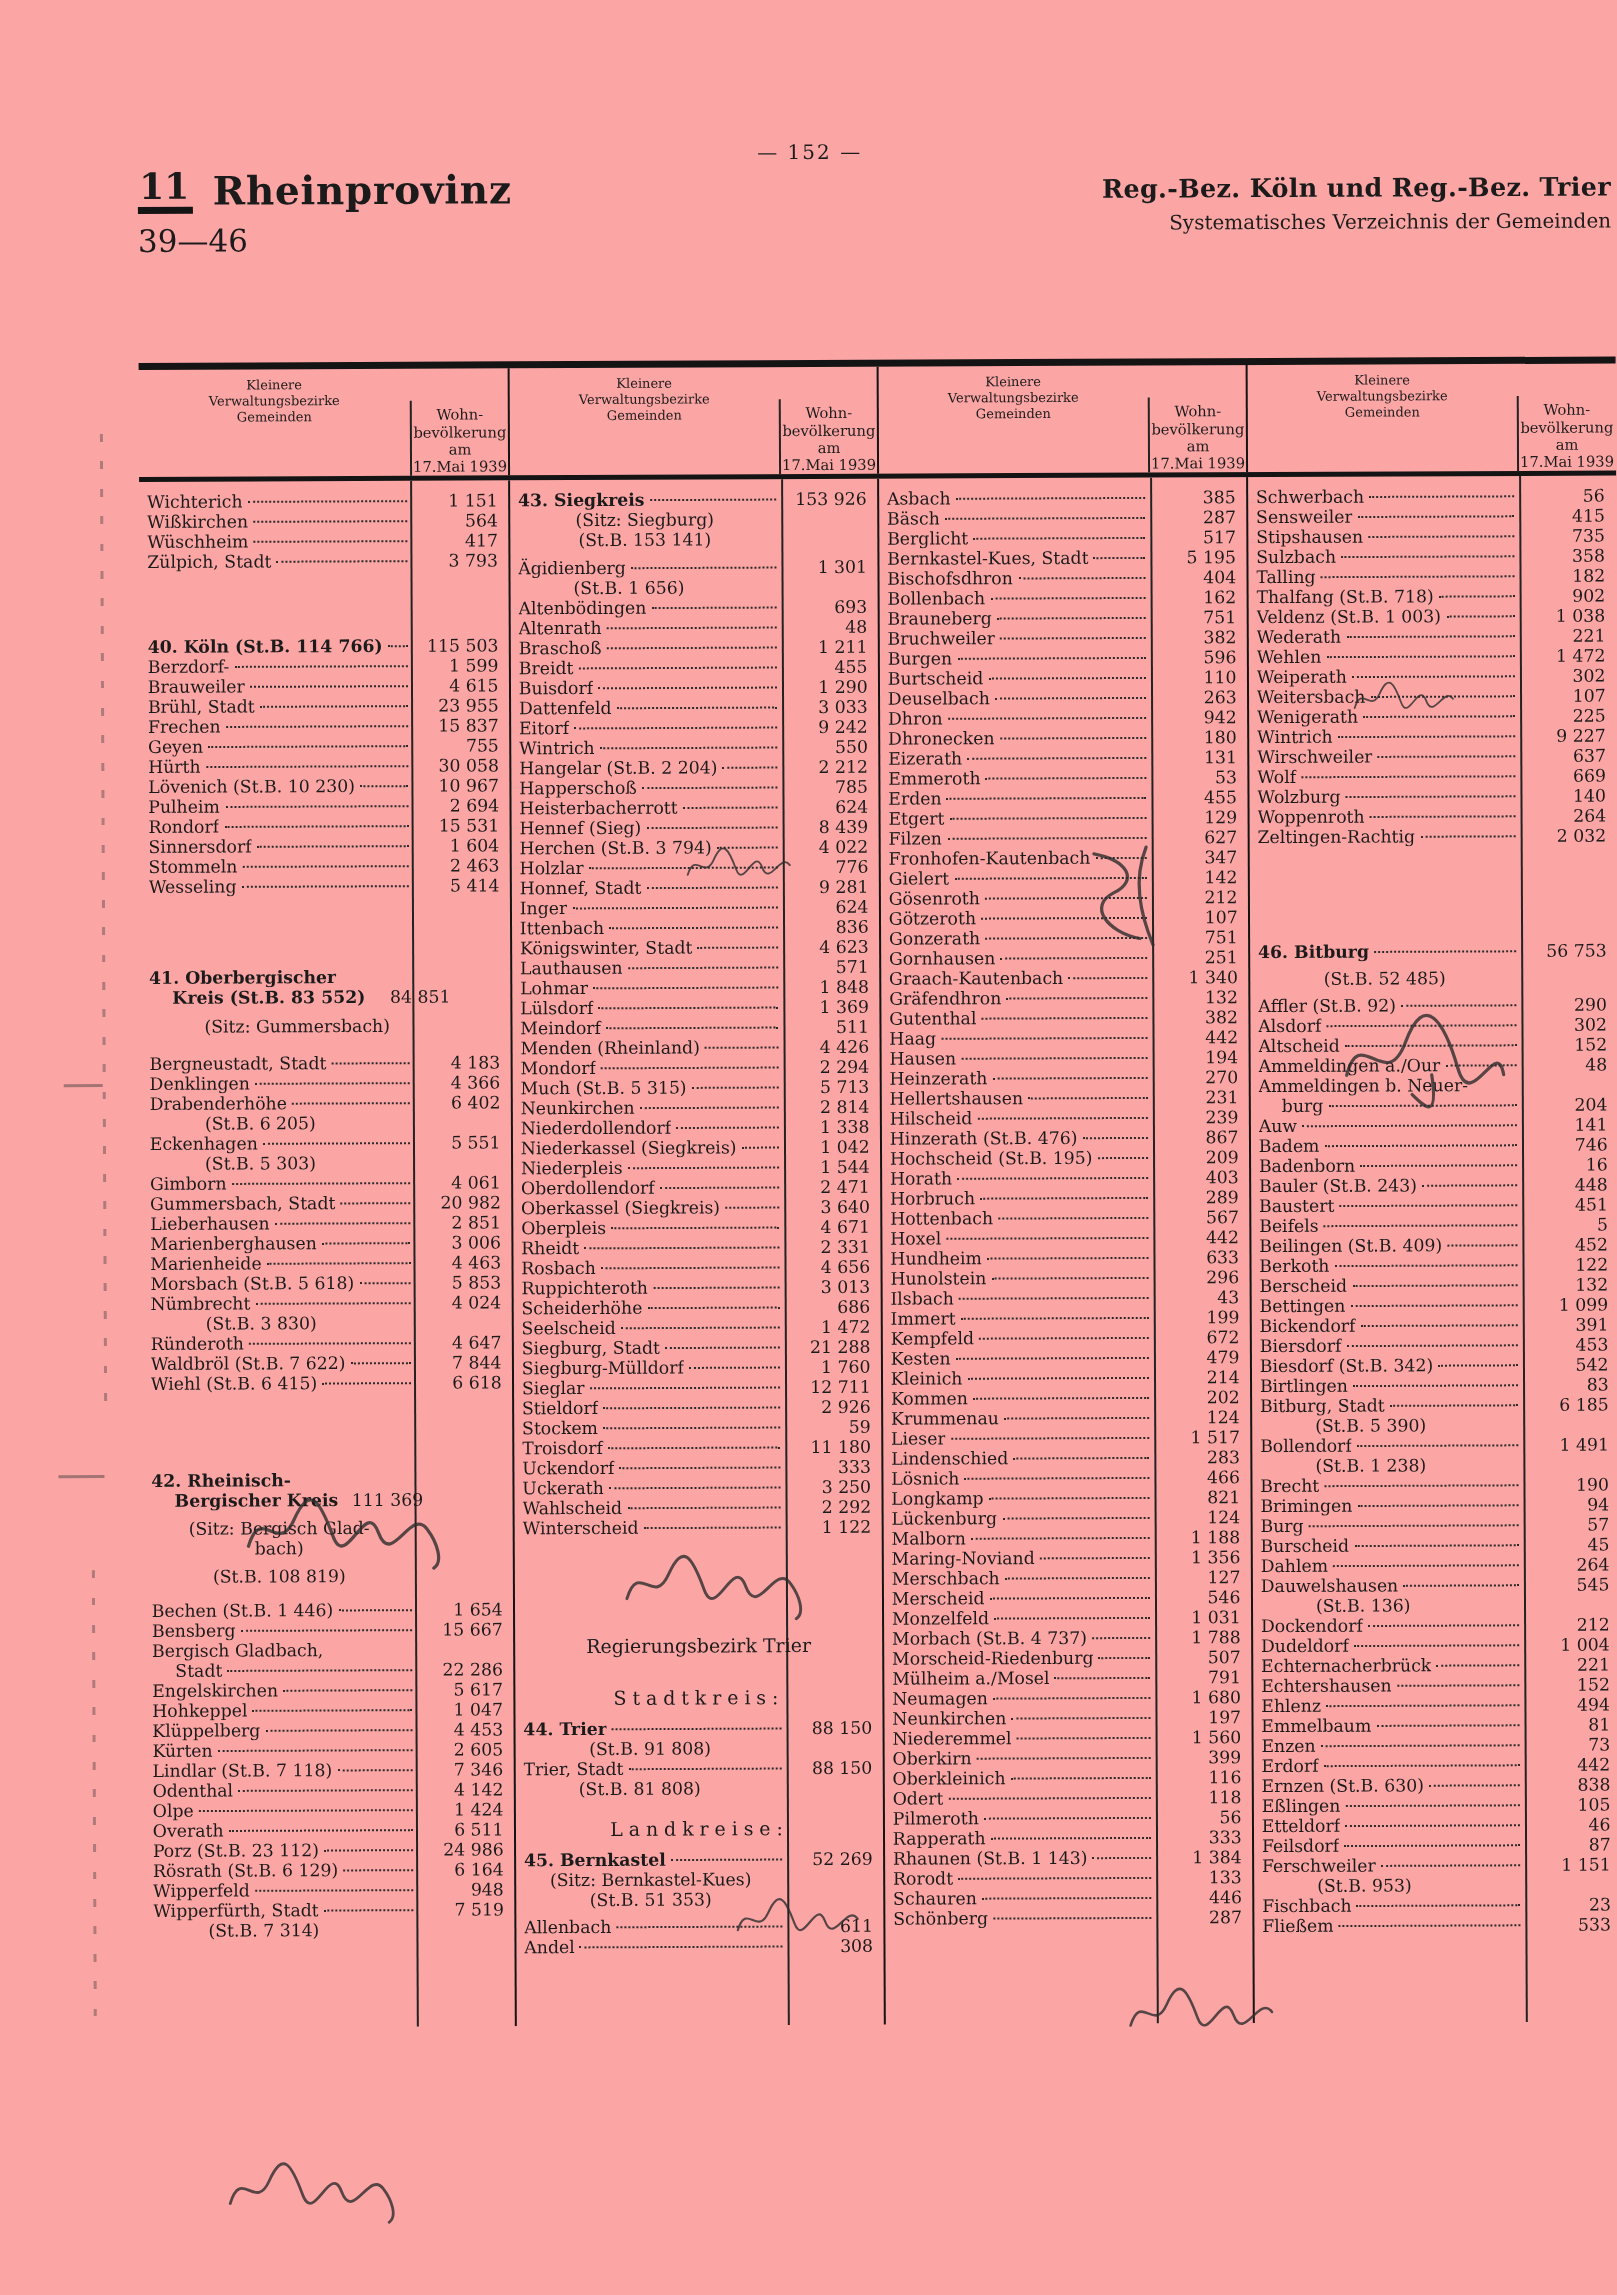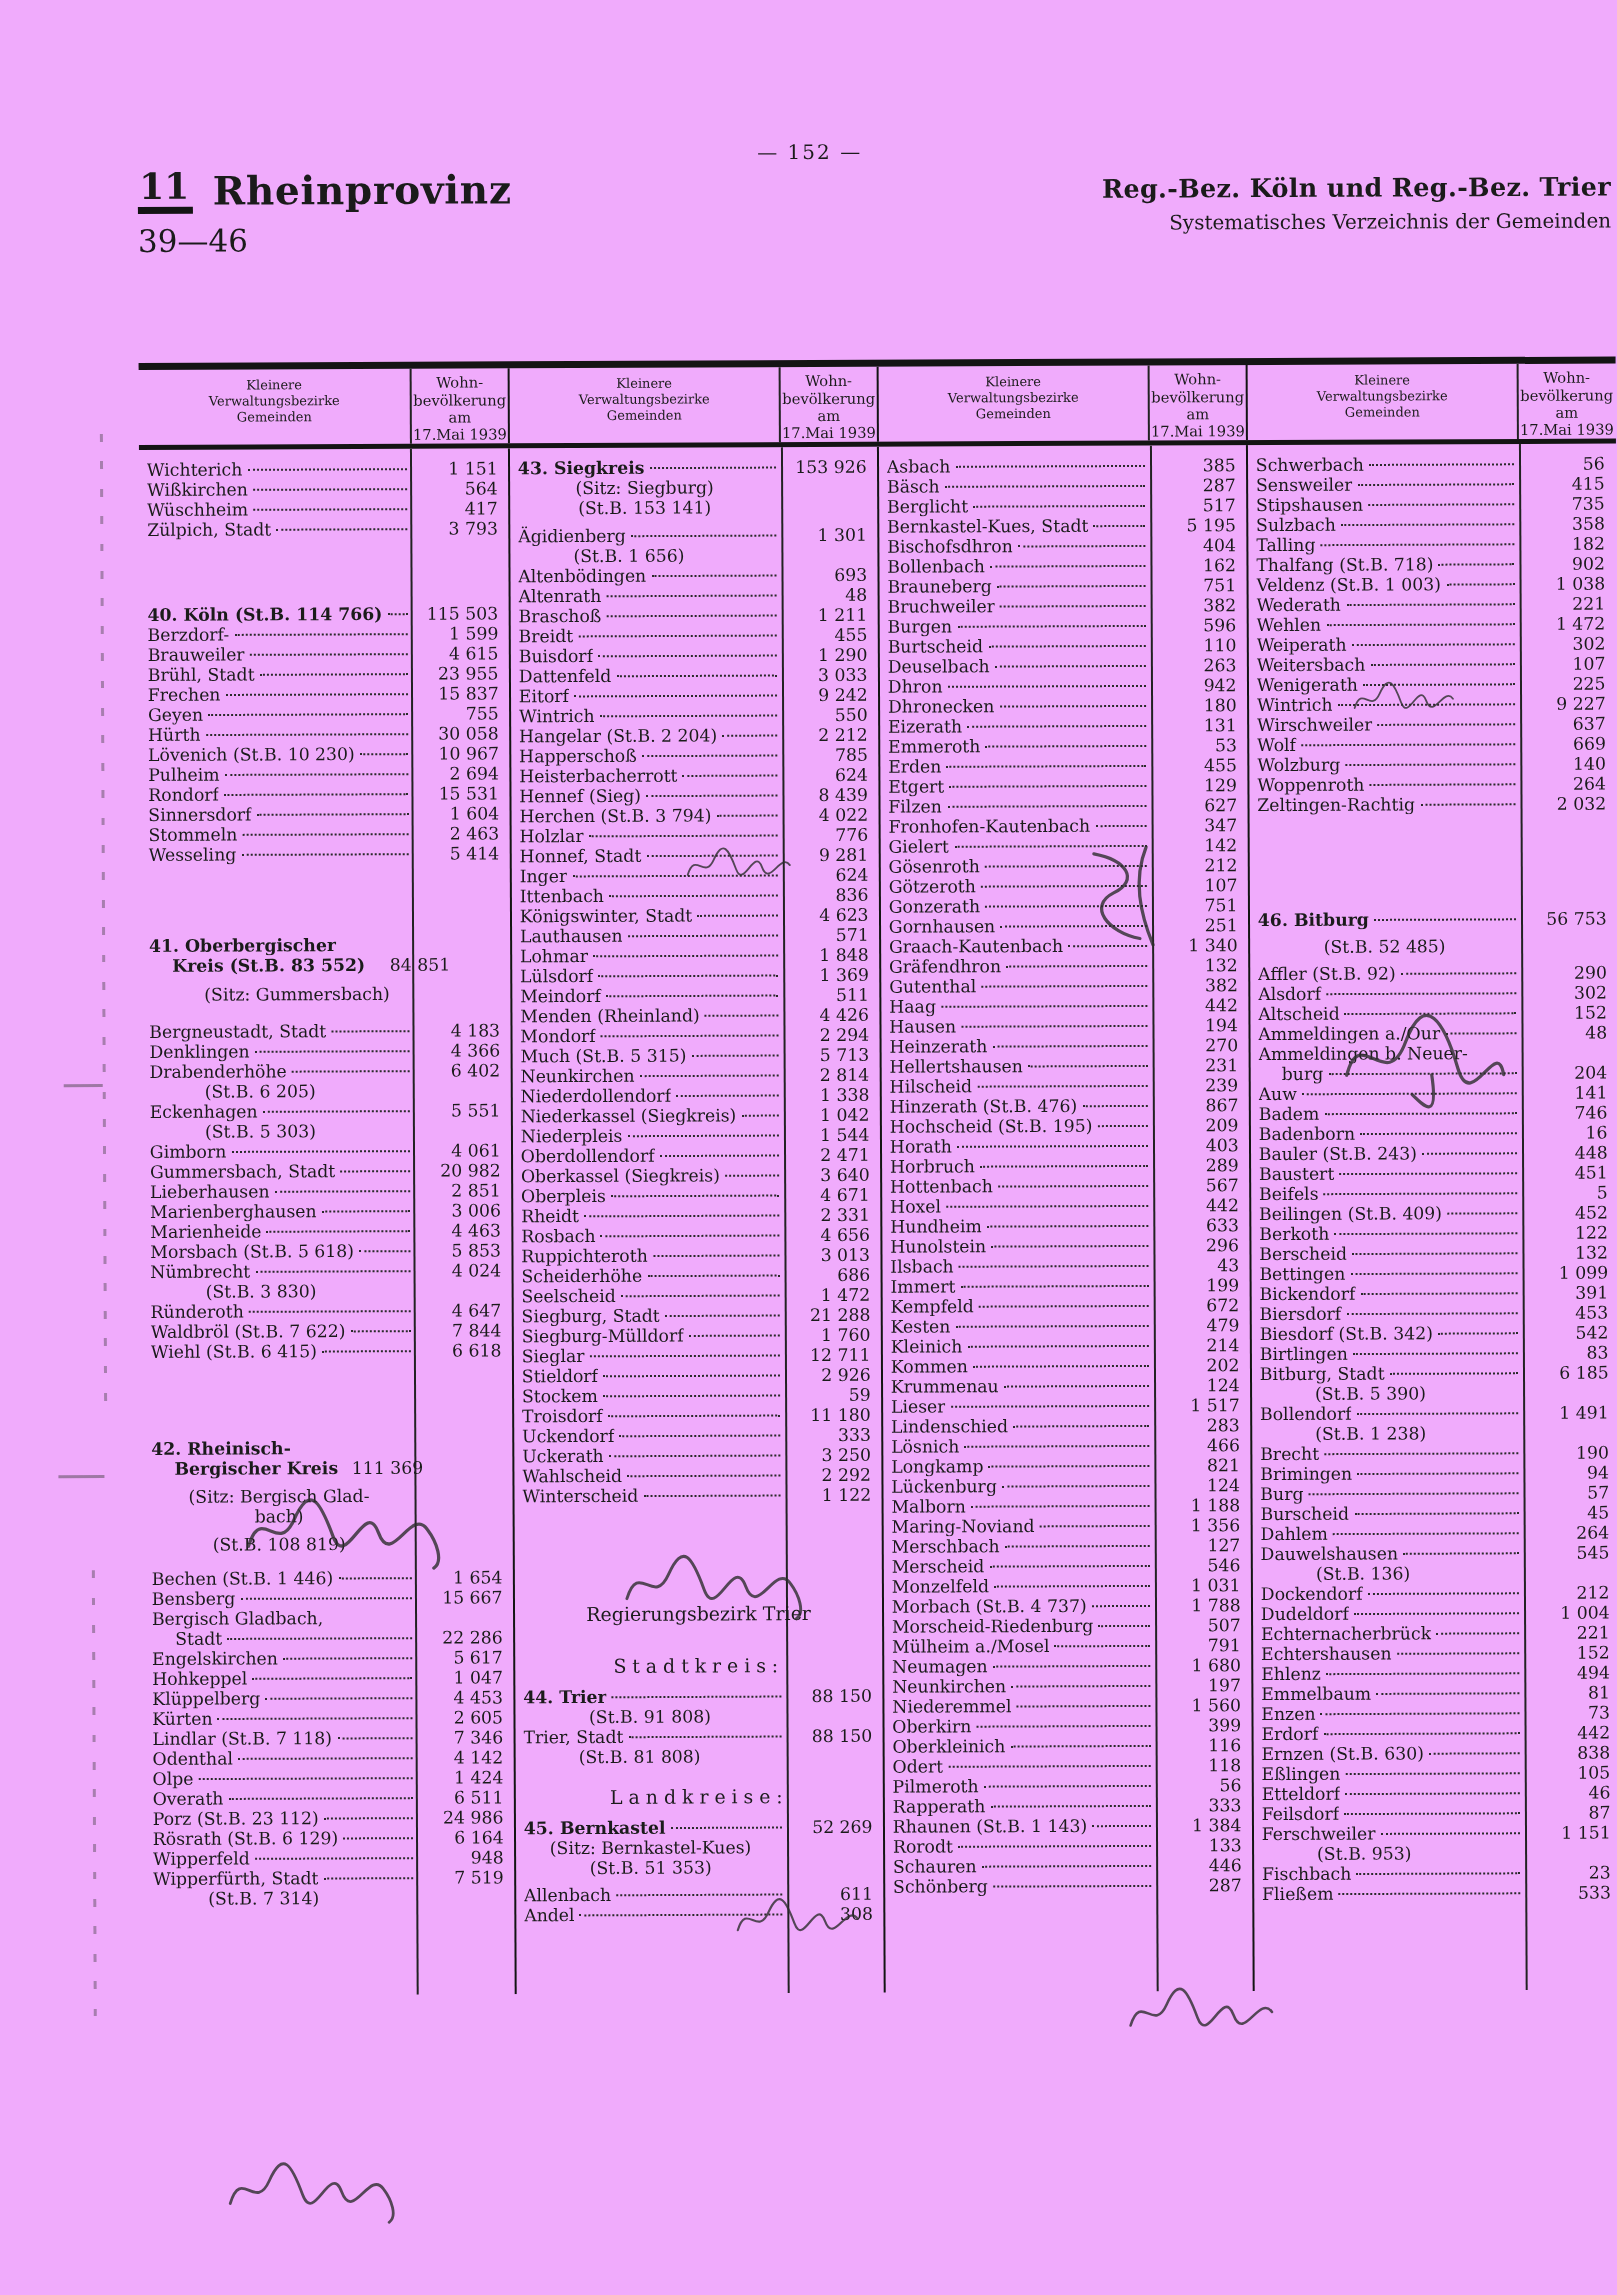--- a/index.html
+++ b/index.html
@@ -1,37 +1,37 @@
 <!DOCTYPE html>
 <html style="font-size:10.4px"><head>
 <meta charset="utf-8">
 <style>
   html,body{margin:0;padding:0;}
   body{width:1618px;height:2295px;position:relative;background:#e8e6e0;overflow:hidden;}
-  .sheet{position:absolute;inset:0;background:#f0abfc;}
+  .sheet{position:absolute;inset:0;background:#fca5a5;}
   .content{position:absolute;inset:0;transform:rotate(-0.25deg);transform-origin:50% 0;
            color:#1b1b1b;font-family:"DejaVu Serif",serif;}
   .pagenum{position:absolute;top:140px;left:0;width:100%;text-align:center;font-size:20px;letter-spacing:2px;}
   .hdr{position:absolute;left:137px;top:165px;width:1477px;height:189px;}
   .hdr-left{position:absolute;left:0;top:0;}
   .volrow{display:flex;align-items:flex-start;}
   .vol{font-size:36px;font-weight:bold;line-height:1;border-bottom:7.2px solid #141414;padding:0 3.9px 2.6px 1.3px;}
   .prov{font-size:39px;font-weight:bold;line-height:1;margin:3.9px 0 0 19.6px;letter-spacing:0.7px;}
   .range{font-size:31px;margin-top:9.1px;}
   .hdr-right{position:absolute;right:3.9px;top:10.4px;text-align:right;}
   .regbez{font-size:25.5px;font-weight:bold;letter-spacing:0.3px;}
   .sysverz{font-size:20px;margin-top:6.5px;}
   .table{position:absolute;left:137px;top:360px;width:1477px;}
   .toprule{height:7.2px;background:#141414;}
   .thead{display:flex;border-bottom:5.9px solid #141414;}
   .tgroup{width:369px;box-sizing:border-box;display:flex;}
   .tgroup + .tgroup{border-left:2.6px solid #141414;}
   .tg-name{flex:1;text-align:center;font-size:13px;line-height:1.22;padding:7.8px 2.6px 5.2px;}
   .tg-val{width:98px;box-sizing:border-box;border-left:2px solid #222;text-align:center;
-          font-size:14.7px;line-height:1.18;padding-top:5.2px;}
+          font-size:14.7px;line-height:1.18;padding-top:5.2px;margin-top:32px;}
   .tbody{display:flex;height:1546px;overflow:hidden;}
   .bgroup{width:369px;box-sizing:border-box;padding-top:10.4px;
           background:linear-gradient(#222,#222) no-repeat 271px 0/2px 100%;}
   .bgroup + .bgroup{border-left:2.6px solid #141414;}
   .row{display:flex;align-items:baseline;height:20px;font-size:17.3px;line-height:20px;
        padding:0 10.4px 0 7.8px;white-space:nowrap;}
   .row .nm{overflow:hidden;}
   .row .ld{flex:1;min-width:6.5px;border-bottom:2px dotted #2a2a2a;margin:0 5.2px 0 5.2px;transform:translateY(-4.6px);}
   .row .vl{width:85px;text-align:right;}
   .row.d .nm{font-weight:bold;}

